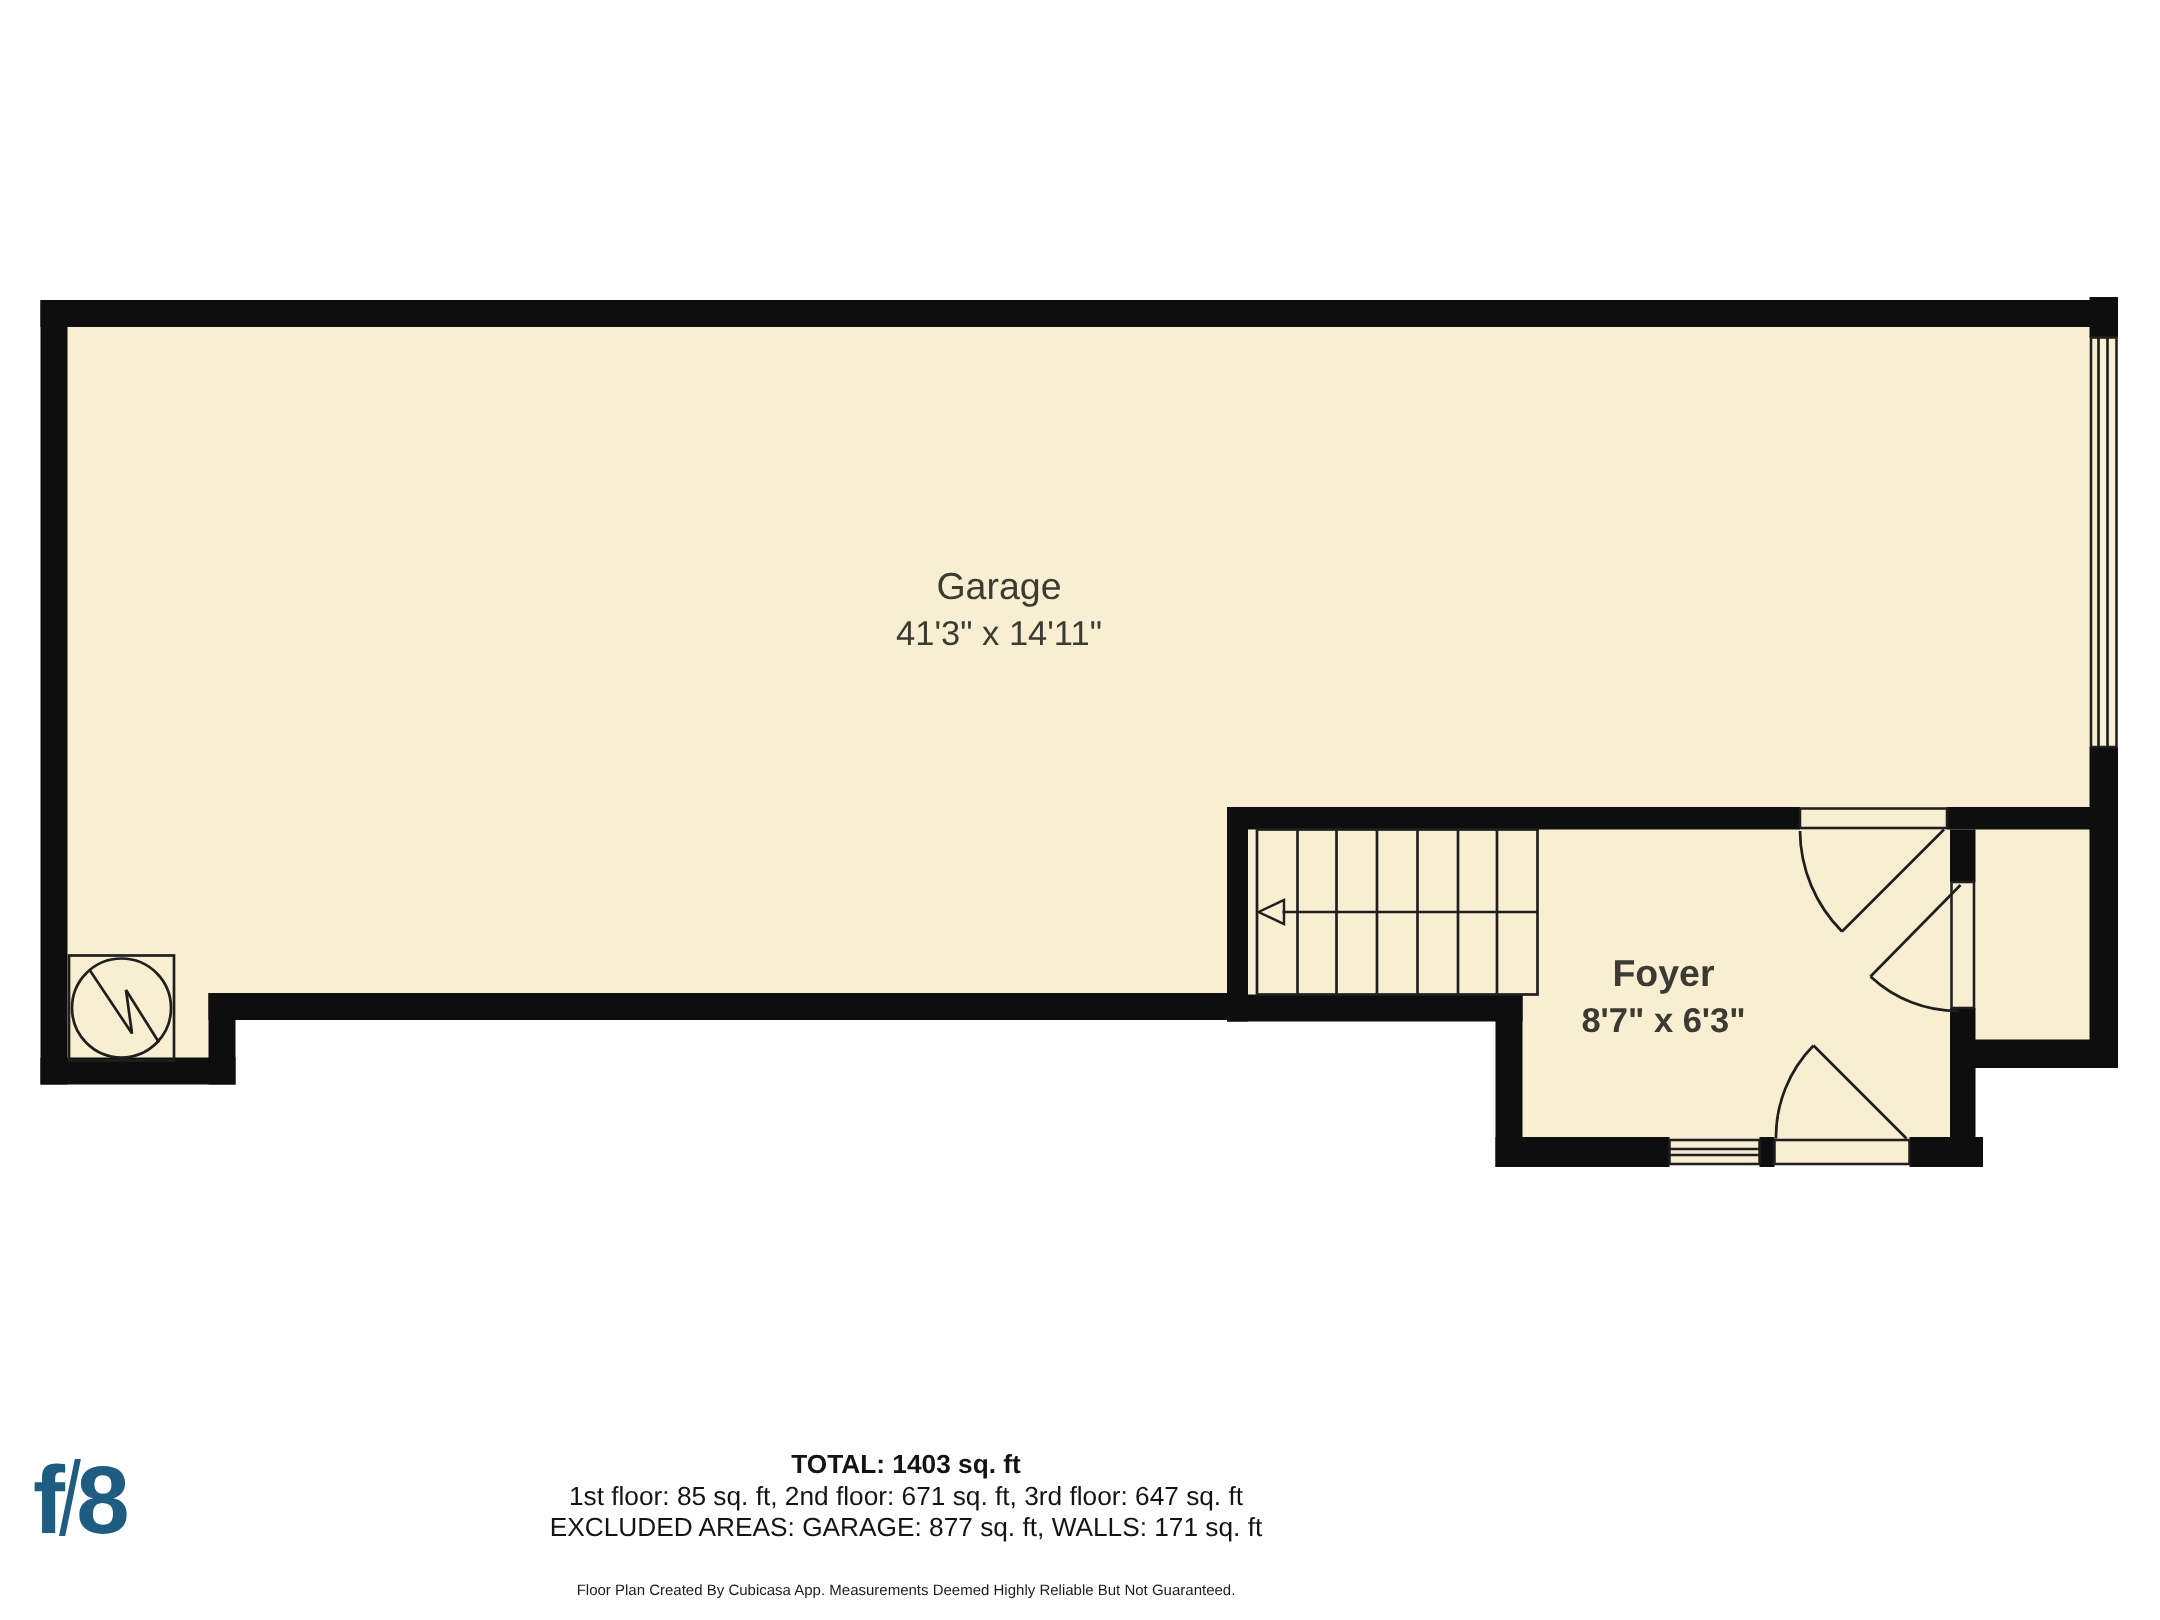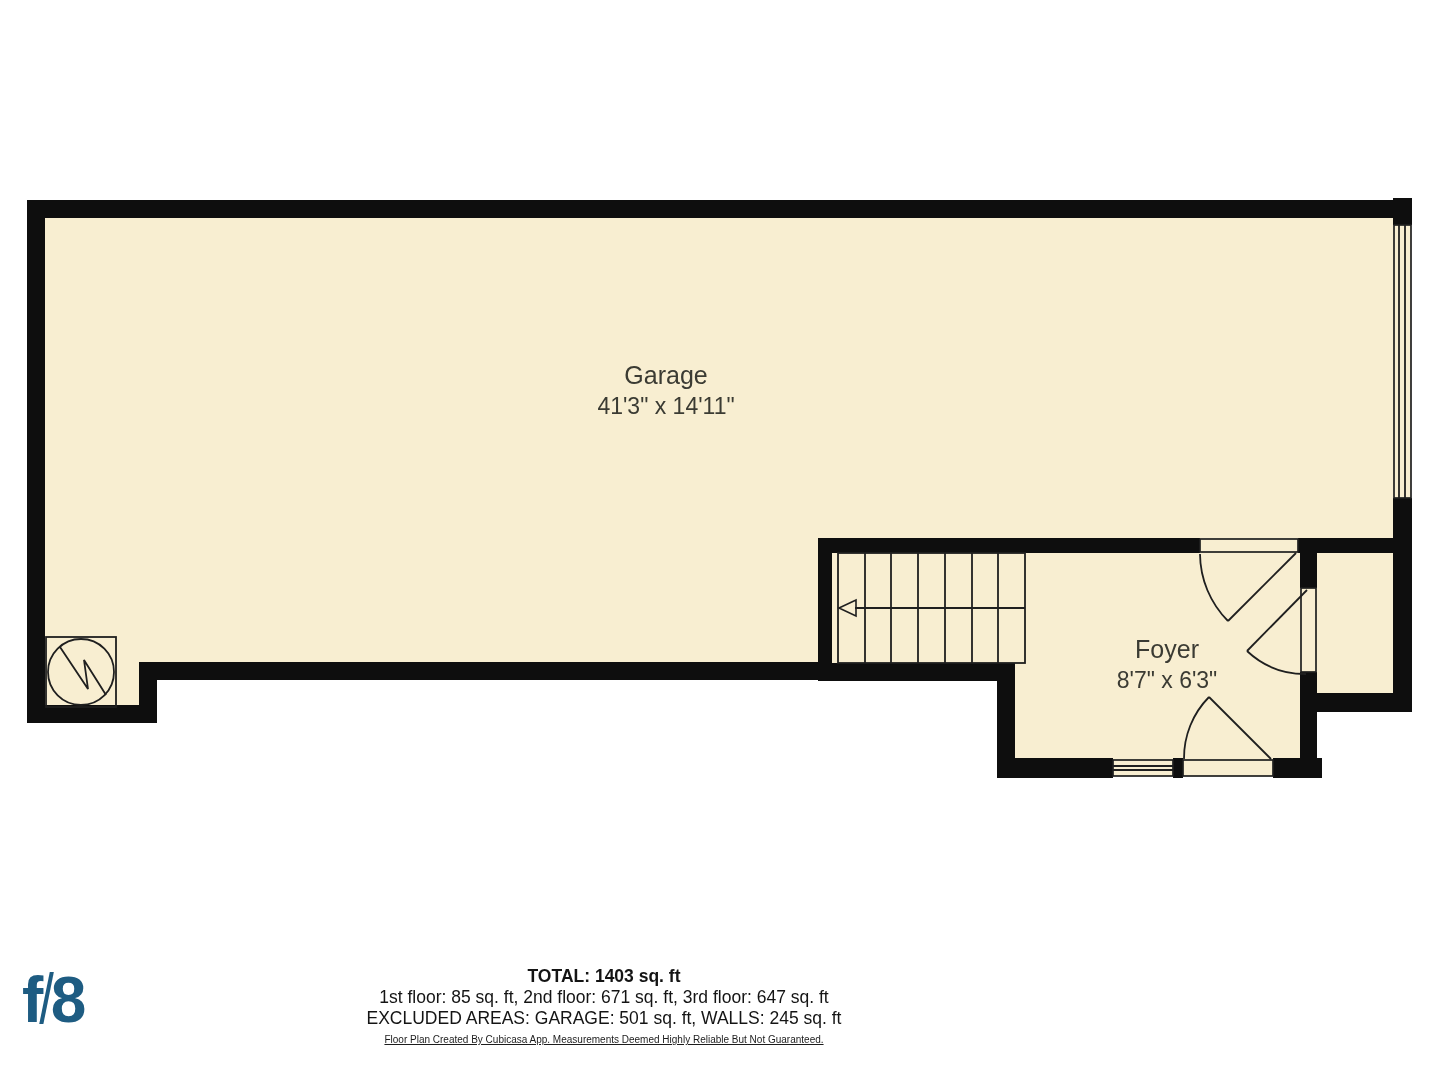--- a/index.html
+++ b/index.html
@@ -21,21 +21,21 @@
   .ln{stroke:var(--line);stroke-width:1.8;fill:none;}
   .thresh{fill:var(--floor);stroke:var(--line);stroke-width:1.7;}
   .room-label{position:absolute;text-align:center;color:var(--label);line-height:1.26;}
   .room-label .rname{font-size:25px;}
   .room-label .rdims{font-size:23px;}
   .summary{
     position:absolute;left:0;top:966px;width:1208px;text-align:center;color:var(--text);
   }
   .summary .total{font-size:17.5px;font-weight:bold;line-height:21px;}
   .summary .line{font-size:17.5px;line-height:21px;text-align:center;}
-  .summary .credit{font-size:10px;margin-top:5px;color:#1c1c1c;text-decoration:underline;}
+  .summary .credit{font-size:10px;margin-top:26px;color:#1c1c1c;}
   .logo{
     position:absolute;left:22px;top:963px;color:var(--logo);
     font-size:64px;letter-spacing:-1px;display:flex;align-items:flex-start;
   }
   .logo .lf{font-weight:700;}
   .logo .lslash{font-weight:400;font-size:70px;margin:0 -5px;transform:scaleX(.75) translateY(-4px);}
   .logo .l8{font-weight:700;}
 </style>
 </head>
 <body>
@@ -112,34 +112,34 @@
       <line class="ln" x1="1113" y1="770" x2="1173" y2="770" stroke-width="1.3"></line>
     </g>
 
     <g>
       <rect class="ln" x="46" y="637" width="70" height="70" stroke-width="1.6"></rect>
       <circle class="ln" cx="81" cy="672" r="33" stroke-width="1.8"></circle>
       <polyline class="ln" points="60,647 88,689 84,660 106,695" stroke-width="1.8"></polyline>
     </g>
   </svg>
 
-  <div class="room-label" style="left:546px;top:360px;width:240px;">
+  <div class="room-label" style="left:546px;top:376px;width:240px;">
     <div class="rname">Garage</div>
     <div class="rdims">41'3" x 14'11"</div>
   </div>
 
-  <div class="room-label" style="left:1047px;top:634px;width:240px;">
+  <div class="room-label" style="left:989px;top:634px;width:240px;font-weight:bold;">
     <div class="rname">Foyer</div>
     <div class="rdims">8'7" x 6'3"</div>
   </div>
 
   <div class="summary">
     <div class="total">TOTAL: 1403 sq. ft</div>
     <div class="line">1st floor: 85 sq. ft, 2nd floor: 671 sq. ft, 3rd floor: 647 sq. ft</div>
-    <div class="line">EXCLUDED AREAS: GARAGE: 501 sq. ft, WALLS: 245 sq. ft</div>
+    <div class="line">EXCLUDED AREAS: GARAGE: 877 sq. ft, WALLS: 171 sq. ft</div>
     <div class="credit">Floor Plan Created By Cubicasa App. Measurements Deemed Highly Reliable But Not Guaranteed.</div>
   </div>
 
   <div class="logo">
     <span class="lf">f</span>
     <span class="lslash">/</span>
     <span class="l8">8</span>
   </div>
 
 </div>

